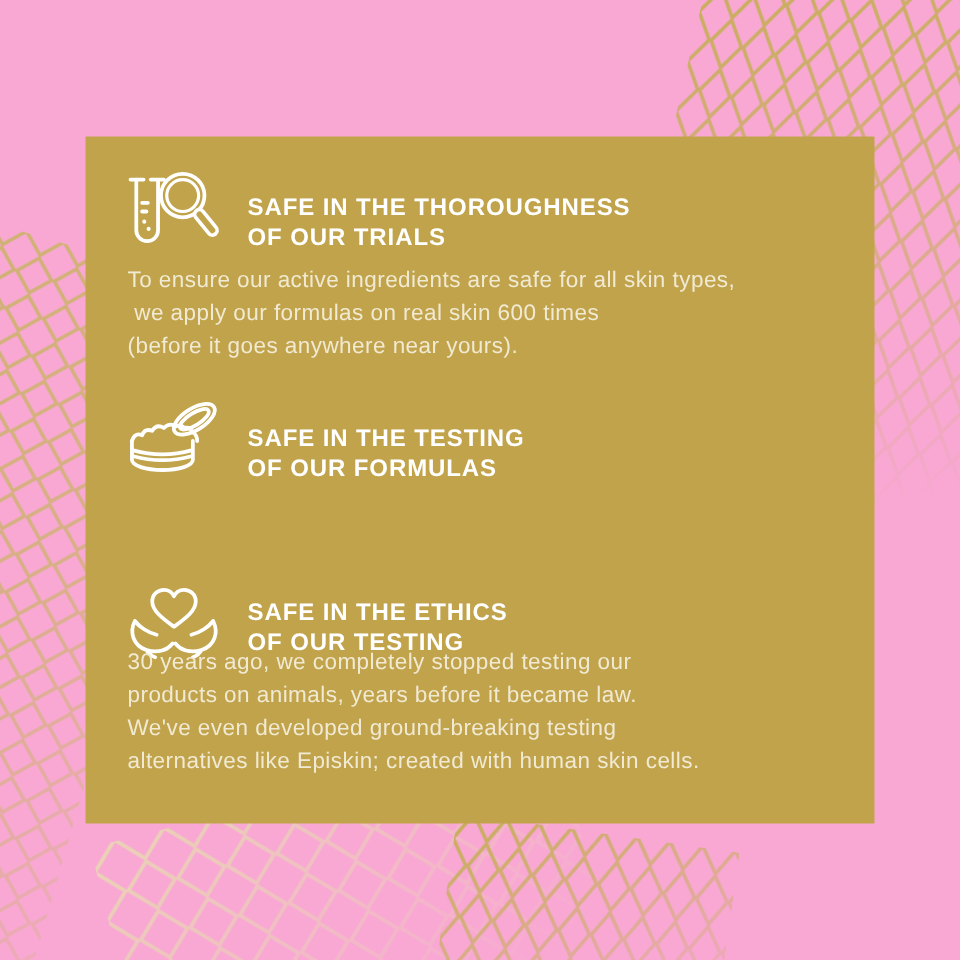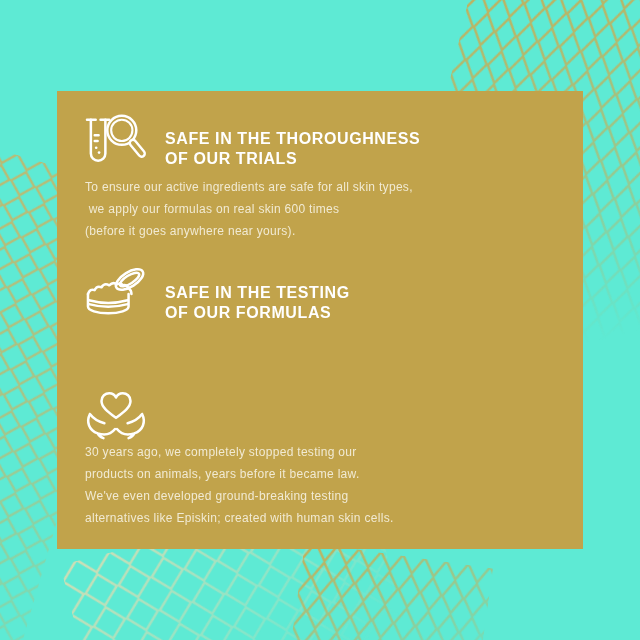--- a/index.html
+++ b/index.html
@@ -1,45 +1,45 @@
 <!DOCTYPE html>
 <html><head>
 <meta charset="utf-8">
 <style>
   html,body{margin:0;padding:0;}
   .stage{
     position:relative;
     width:640px;height:640px;
-    background:#5eead4;
+    background:#f9a8d4;
     overflow:hidden;
     font-family:"Liberation Sans", sans-serif;
   }
   .mesh-bg{
     position:absolute;left:0;top:0;width:640px;height:640px;z-index:0;
   }
   .card{
     position:absolute;left:57px;top:91px;width:526px;height:458px;
     background:#c1a34b;z-index:1;
   }
   .sec-icon{position:absolute;left:26px;width:66px;height:58px;}
   .heading{
     position:absolute;left:108px;margin:0;
     color:#ffffff;font-weight:700;
     font-size:16px;line-height:20px;letter-spacing:0.6px;
     white-space:pre-wrap;
   }
   .body{
     position:absolute;left:28px;margin:0;
     color:#f1ead3;font-weight:400;
-    font-size:12px;line-height:22px;letter-spacing:0.3px;
+    font-size:15px;line-height:22px;letter-spacing:0.3px;
     white-space:pre-wrap;
   }
   #icon1{top:21px}   #heading1{top:38px}  #body1{top:85px}
   #icon2{top:174px}  #heading2{top:192px} #body2{top:239px}
-  #icon3{top:294px}  #heading3{top:308px} #body3{top:350px}
+  #icon3{top:294px}  #heading3{top:308px} #body3{top:340px}
 </style>
 </head>
 <body>
 
 <div class="stage">
 
   <svg class="mesh-bg" viewBox="0 0 640 640" aria-hidden="true">
     <defs>
       <pattern id="pA" width="22" height="34" patternUnits="userSpaceOnUse">
         <path d="M11,-1 L22.5,17 L11,35 L-0.5,17 Z" fill="none" stroke="#c5ae57" stroke-width="2.4"></path>
@@ -135,19 +135,21 @@
     <h2 id="heading2" class="heading">SAFE IN THE TESTING
 OF OUR FORMULAS</h2>
 
     <svg id="icon3" class="sec-icon" viewBox="0 0 68 60" aria-hidden="true">
       <g fill="none" stroke="#ffffff" stroke-width="2.6" stroke-linecap="round" stroke-linejoin="round">
         <path d="M34,34 C26,28 19,23 19,16.5 C19,11.5 23,8.5 27,8.5 C30.2,8.5 32.8,10.3 34,13 C35.2,10.3 37.8,8.5 41,8.5 C45,8.5 49,11.5 49,16.5 C49,23 42,28 34,34 Z"></path>
         <path id="hand" d="M7,30 C3,38 6,47 15,50 C23,52.5 29.5,50 33,45.5 M7,30 C10,34 16,38 22,39.5 M15,50 C16,52 18,54 21,55"></path>
         <use href="#hand" transform="translate(68,0) scale(-1,1)"></use>
       </g>
     </svg>
+    <h2 id="heading3" class="heading">SAFE IN THE ETHICS
+OF OUR TESTING</h2>
     <p id="body3" class="body">30 years ago, we completely stopped testing our
 products on animals, years before it became law.
 We've even developed ground-breaking testing
 alternatives like Episkin; created with human skin cells.</p>
 
   </div>
 </div>
 
 </body></html>

